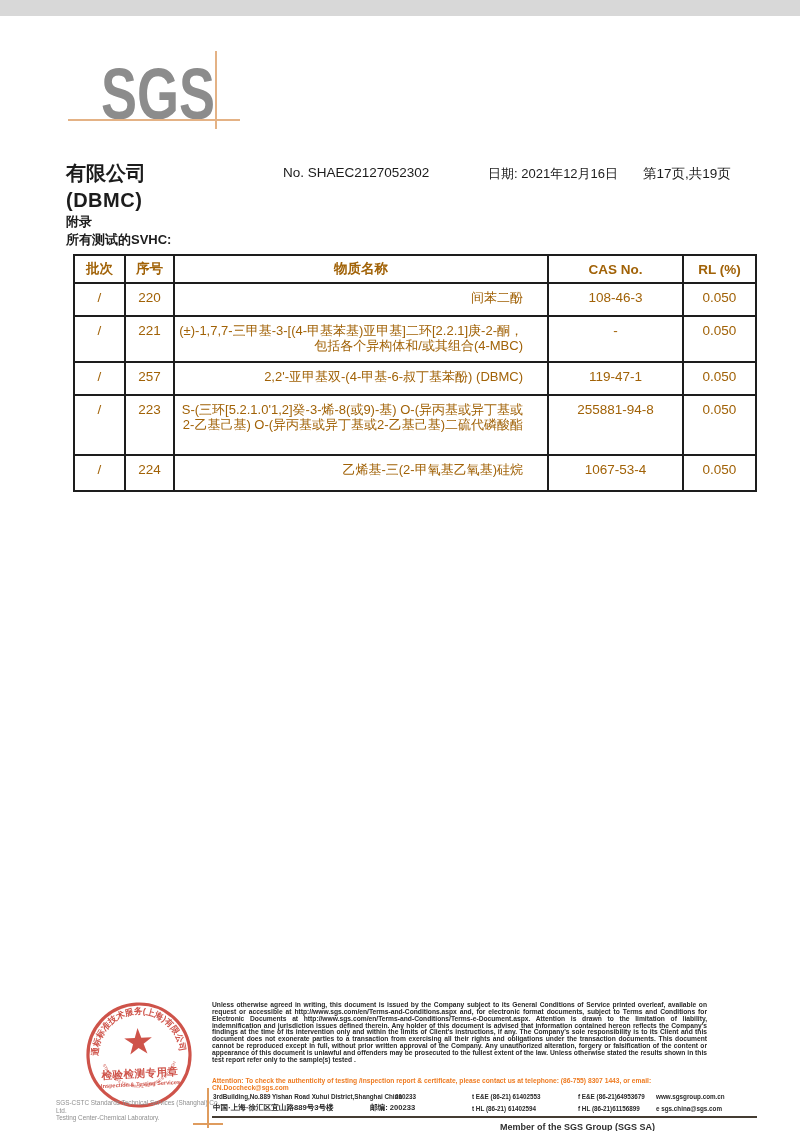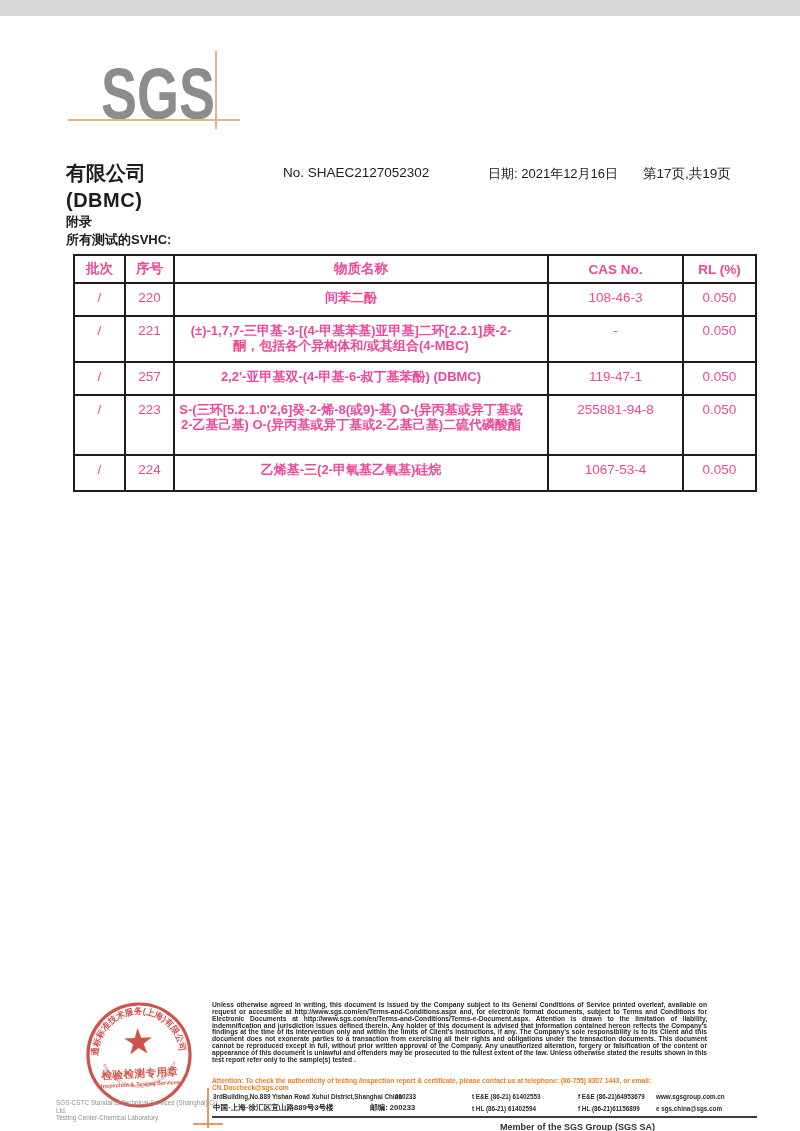--- a/index.html
+++ b/index.html
@@ -20,27 +20,27 @@
   .title2 { position:absolute; left:66px; top:173px; font-size:20px; font-weight:bold; letter-spacing:.5px; }
   .report-no { position:absolute; left:283px; top:149px; font-size:13.5px; }
   .report-date { position:absolute; left:488px; top:149px; font-size:13px; }
   .page-no { position:absolute; left:643px; top:149px; font-size:13.5px; }
   .appendix { position:absolute; left:66px; top:197px; font-size:13px; font-weight:bold; }
   .subtitle { position:absolute; left:66px; top:215px; font-size:13px; font-weight:bold; }
 
   
   table.svhc {
     position:absolute; left:73px; top:238px; width:682px;
-    border-collapse:collapse; table-layout:fixed; font-size:13.5px; color:#ec4899;
+    border-collapse:collapse; table-layout:fixed; font-size:13.5px; color:#a16207;
   }
   table.svhc th, table.svhc td { border:2px solid #1d1d1d; }
   table.svhc th { height:28px; font-size:13.5px; font-weight:bold; text-align:center; vertical-align:middle; }
   table.svhc td { vertical-align:top; padding-top:6px; line-height:15px; }
   td.c { text-align:center; }
-  td.nm { text-align:center; padding-left:4px; padding-right:24px; font-size:13px;font-weight:bold; }
+  td.nm { text-align:right; padding-left:4px; padding-right:24px; font-size:13px; }
 
   
   .stamp { position:absolute; left:72px; top:972px; }
   .company-lines { position:absolute; left:56px; top:1083px; width:170px;
     font-size:6.4px; line-height:7.6px; color:#8f8f8f; }
   .disclaimer {
     position:absolute; left:212px; top:986px; width:495px;
     font-size:6.7px; line-height:6.85px; font-weight:bold; text-align:justify; color:#2a2a2a;
   }
   .attention {
@@ -109,21 +109,21 @@
       <tr style="height:33px">
         <td class="c">/</td>
         <td class="c">257</td>
         <td class="nm">2,2'-亚甲基双-(4-甲基-6-叔丁基苯酚) (DBMC)</td>
         <td class="c">119-47-1</td>
         <td class="c">0.050</td>
       </tr>
       <tr style="height:60px">
         <td class="c">/</td>
         <td class="c">223</td>
-        <td class="nm">S-(三环[5.2.1.0'2,6]癸-2-烯-8(或9)-基) O-(异丙基或异丁基或2-乙基己基) O-(异丙基或异丁基或2-乙基己基)二硫代磷酸酯</td>
+        <td class="nm">S-(三环[5.2.1.0'1,2]癸-3-烯-8(或9)-基) O-(异丙基或异丁基或2-乙基己基) O-(异丙基或异丁基或2-乙基己基)二硫代磷酸酯</td>
         <td class="c">255881-94-8</td>
         <td class="c">0.050</td>
       </tr>
       <tr style="height:36px">
         <td class="c">/</td>
         <td class="c">224</td>
         <td class="nm">乙烯基-三(2-甲氧基乙氧基)硅烷</td>
         <td class="c">1067-53-4</td>
         <td class="c">0.050</td>
       </tr>

